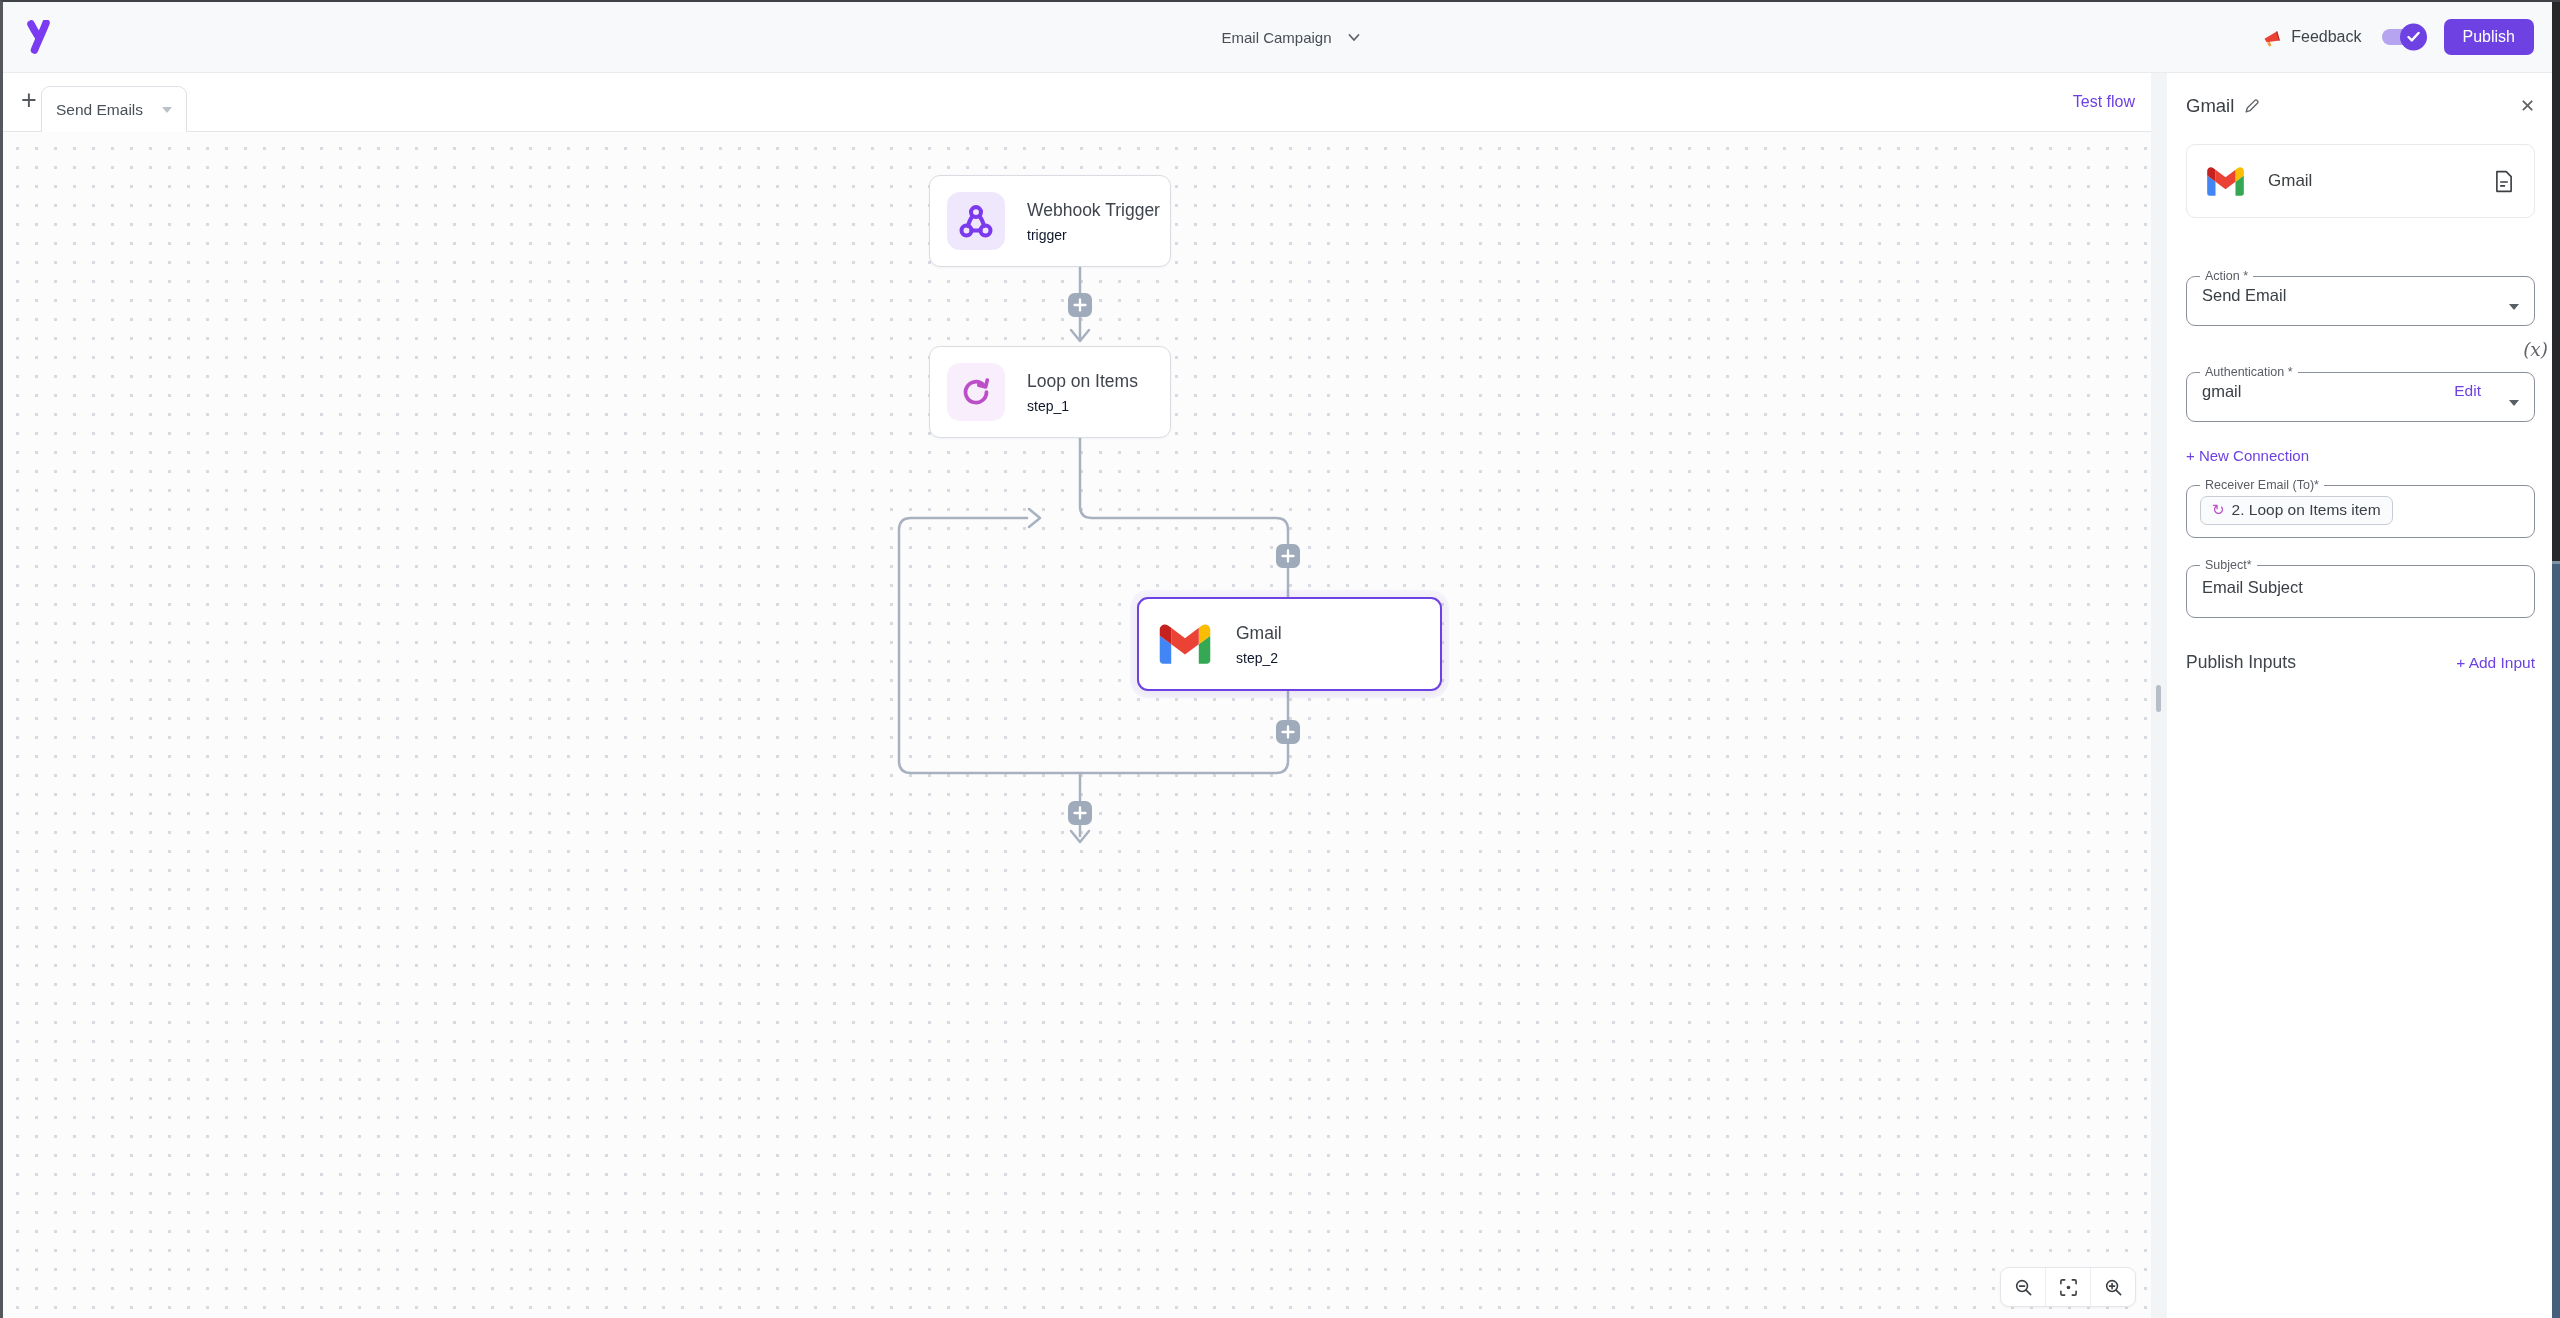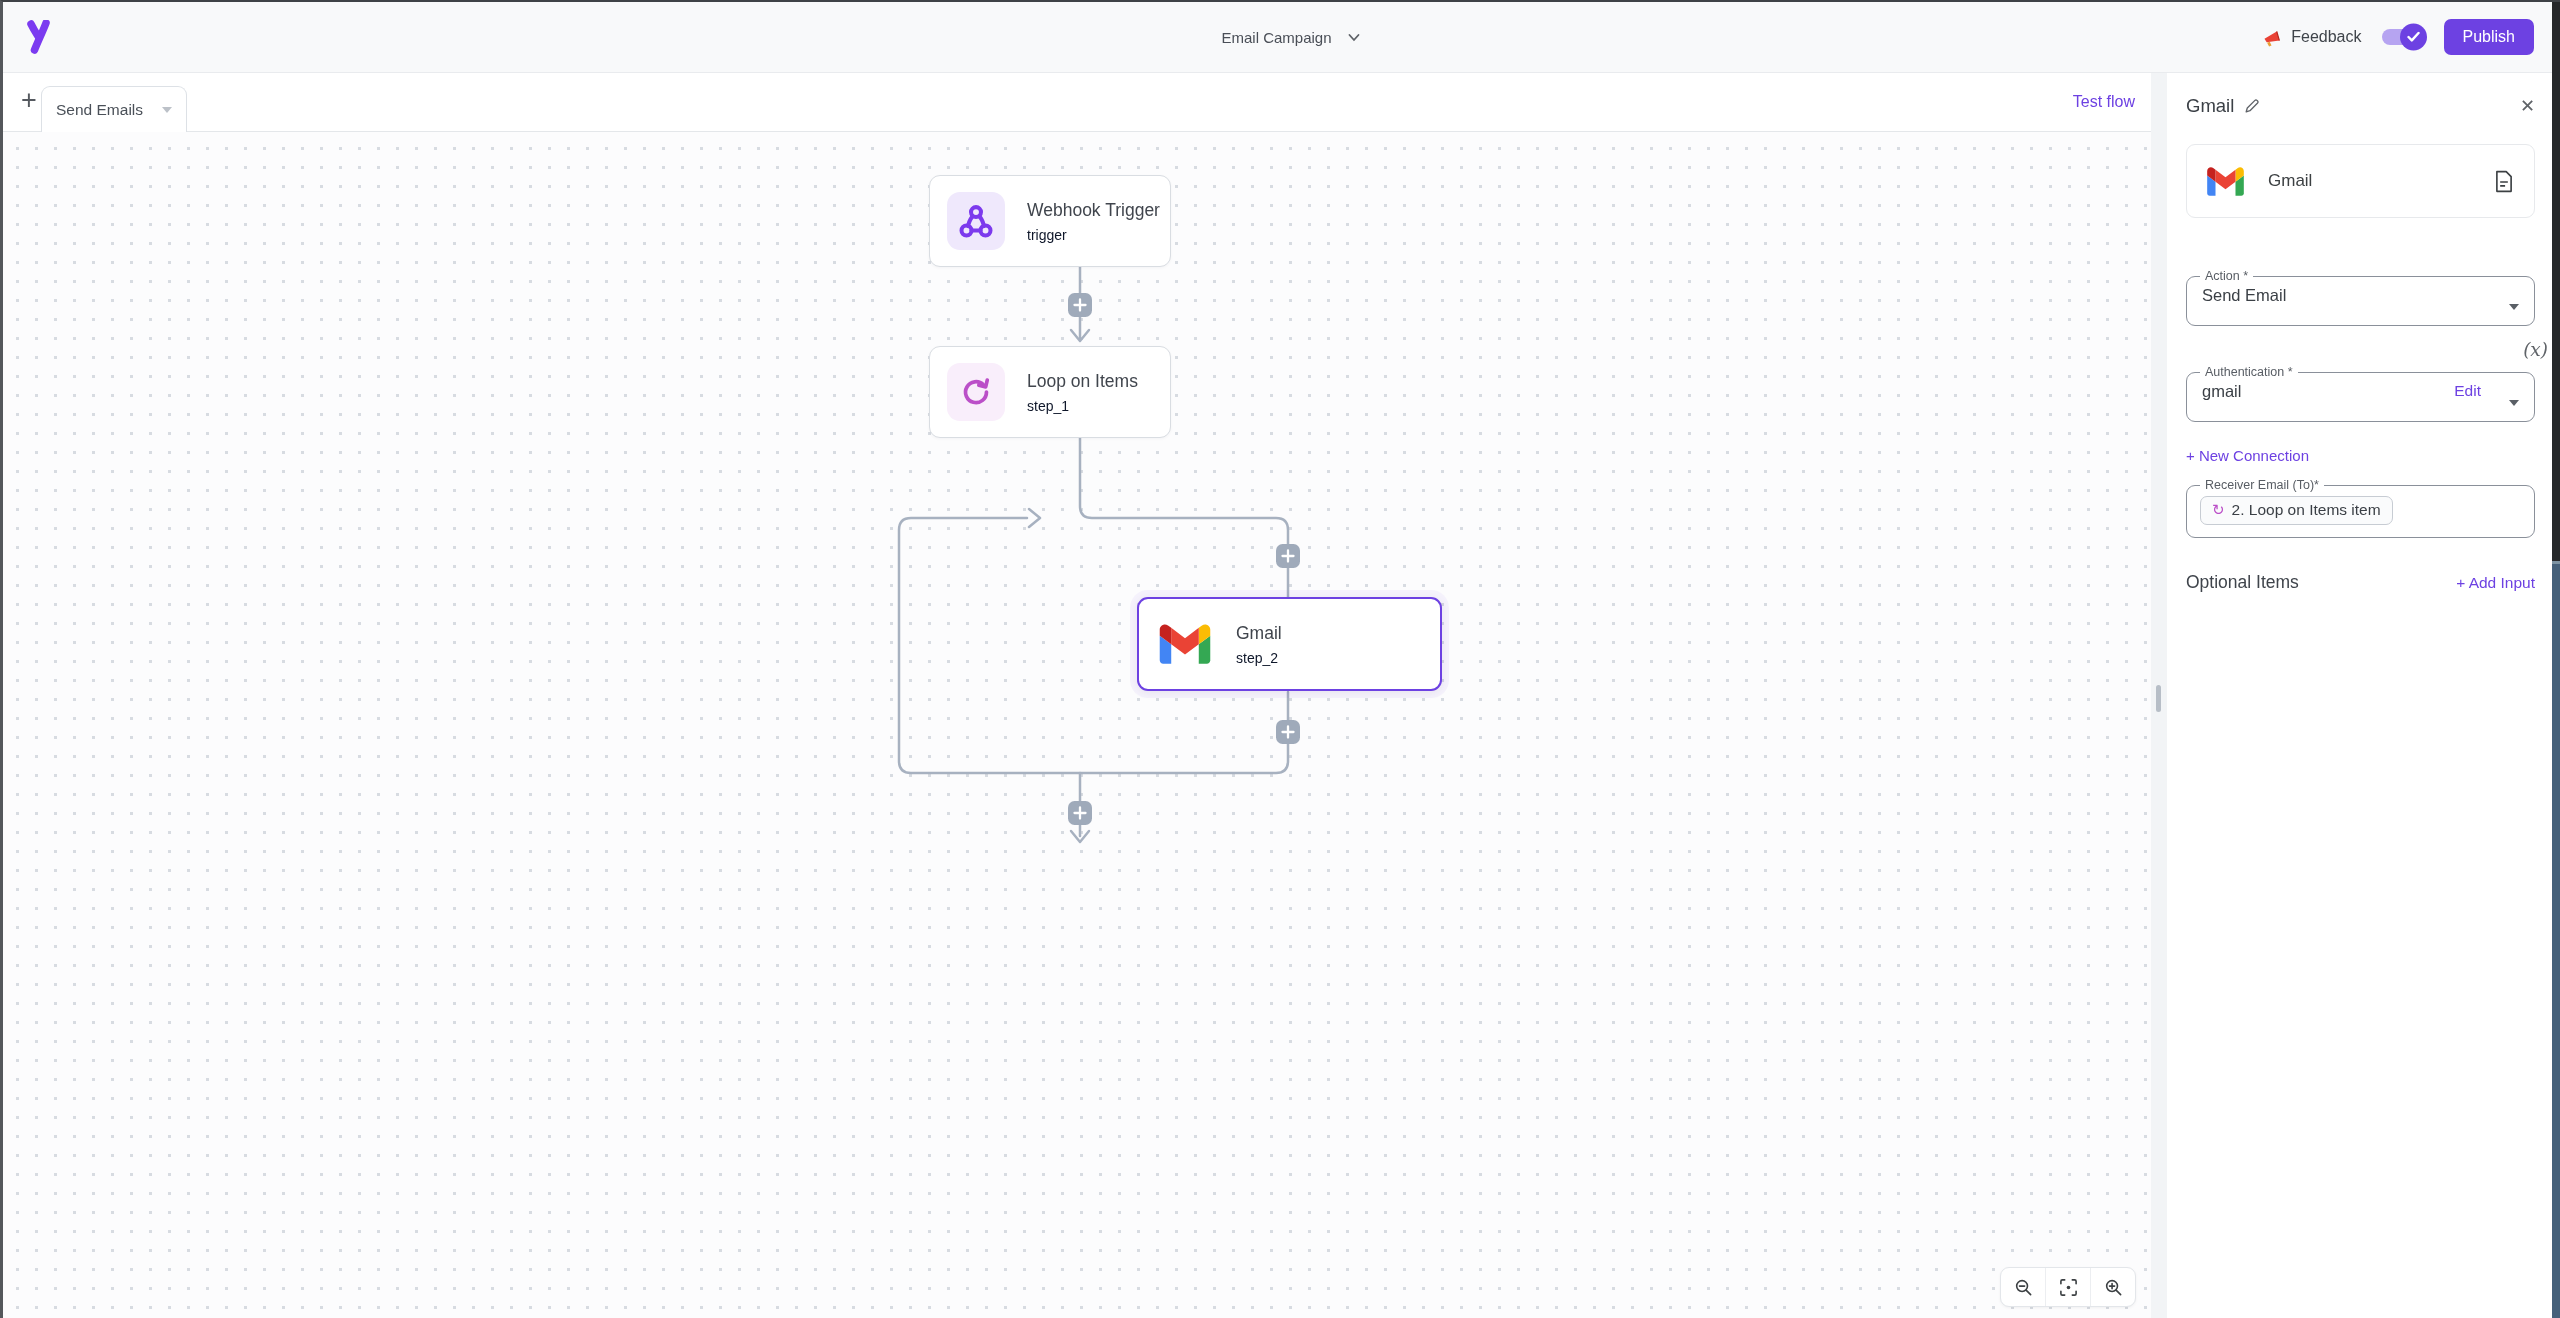--- a/index.html
+++ b/index.html
@@ -301,24 +301,28 @@
     <div class="new-conn">+ New Connection</div>
 
     <fieldset class="ofield mt-receiver">
       <legend>Receiver Email (To)*</legend>
       <span class="chip">
         <span class="chip-ic">↻</span>
         <span>2. Loop on Items item</span>
       </span>
     </fieldset>
 
+    <fieldset class="ofield mt-subject">
+      <legend>Subject*</legend>
+      <div class="fval" style="margin-top:6px;">Email Subject</div>
+    </fieldset>
 
 
     <div class="optional-row">
-      <span class="opt-label">Optional Items</span>
+      <span class="opt-label">Publish Inputs</span>
       <span class="add-input">+ Add Input</span>
     </div>
   </div>
 
   <div class="vscroll">
     <div class="thumb"></div>
   </div>
 
 </div>
 

